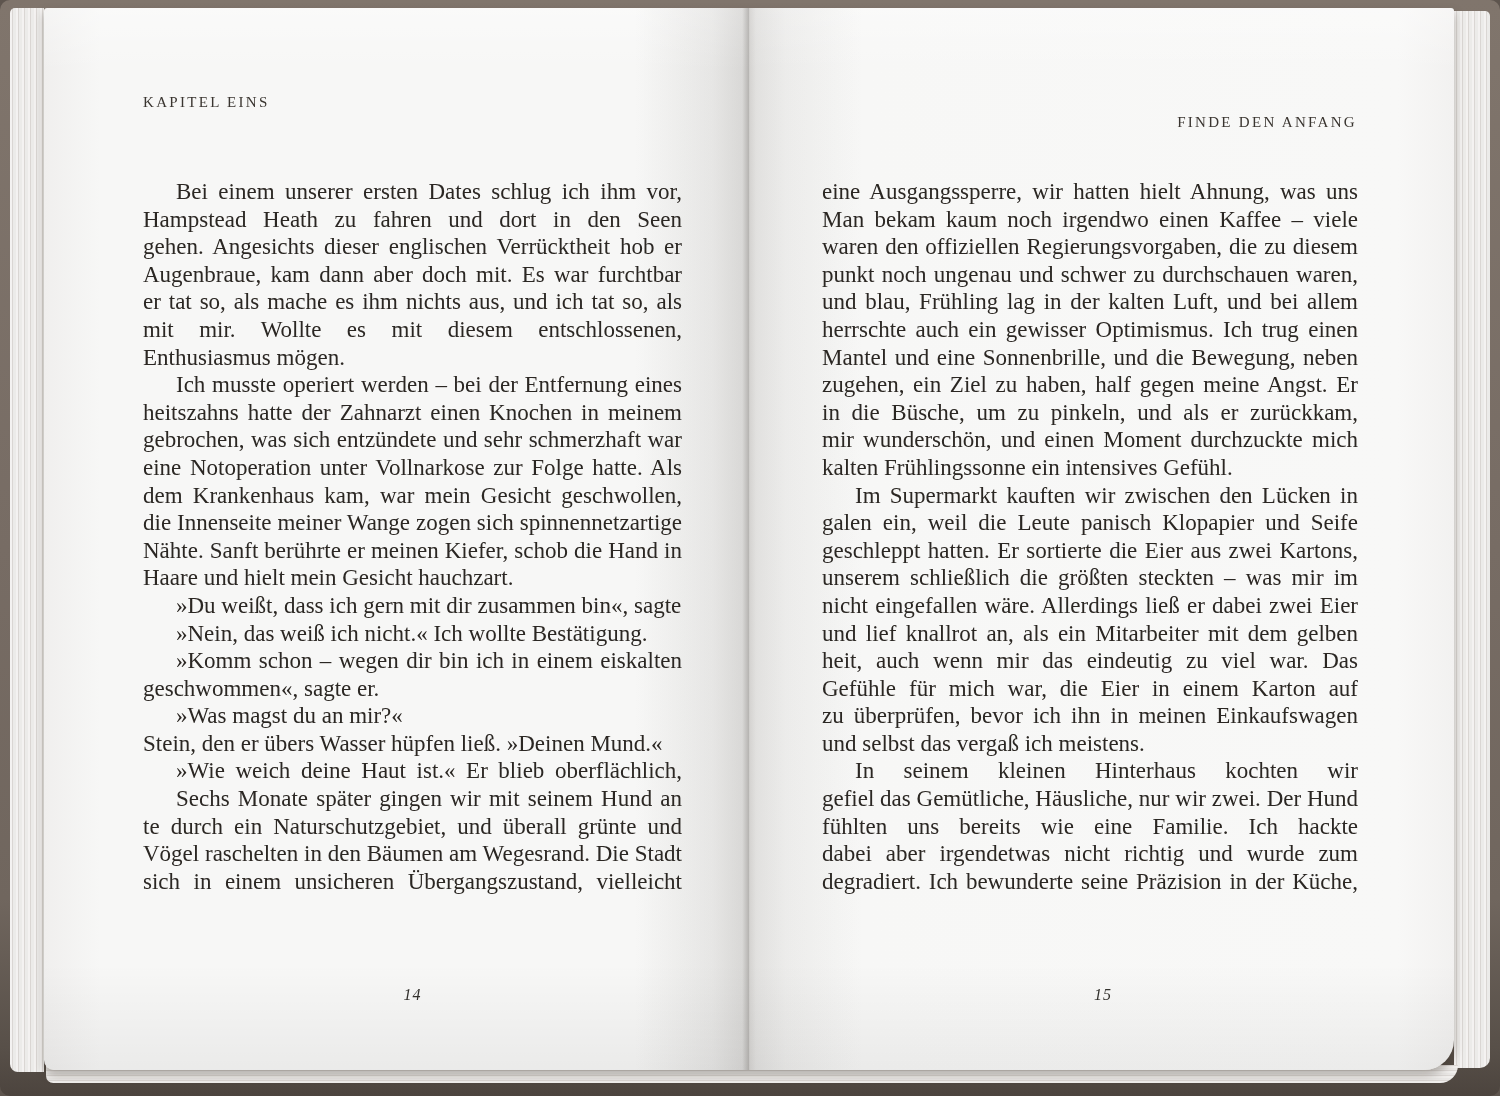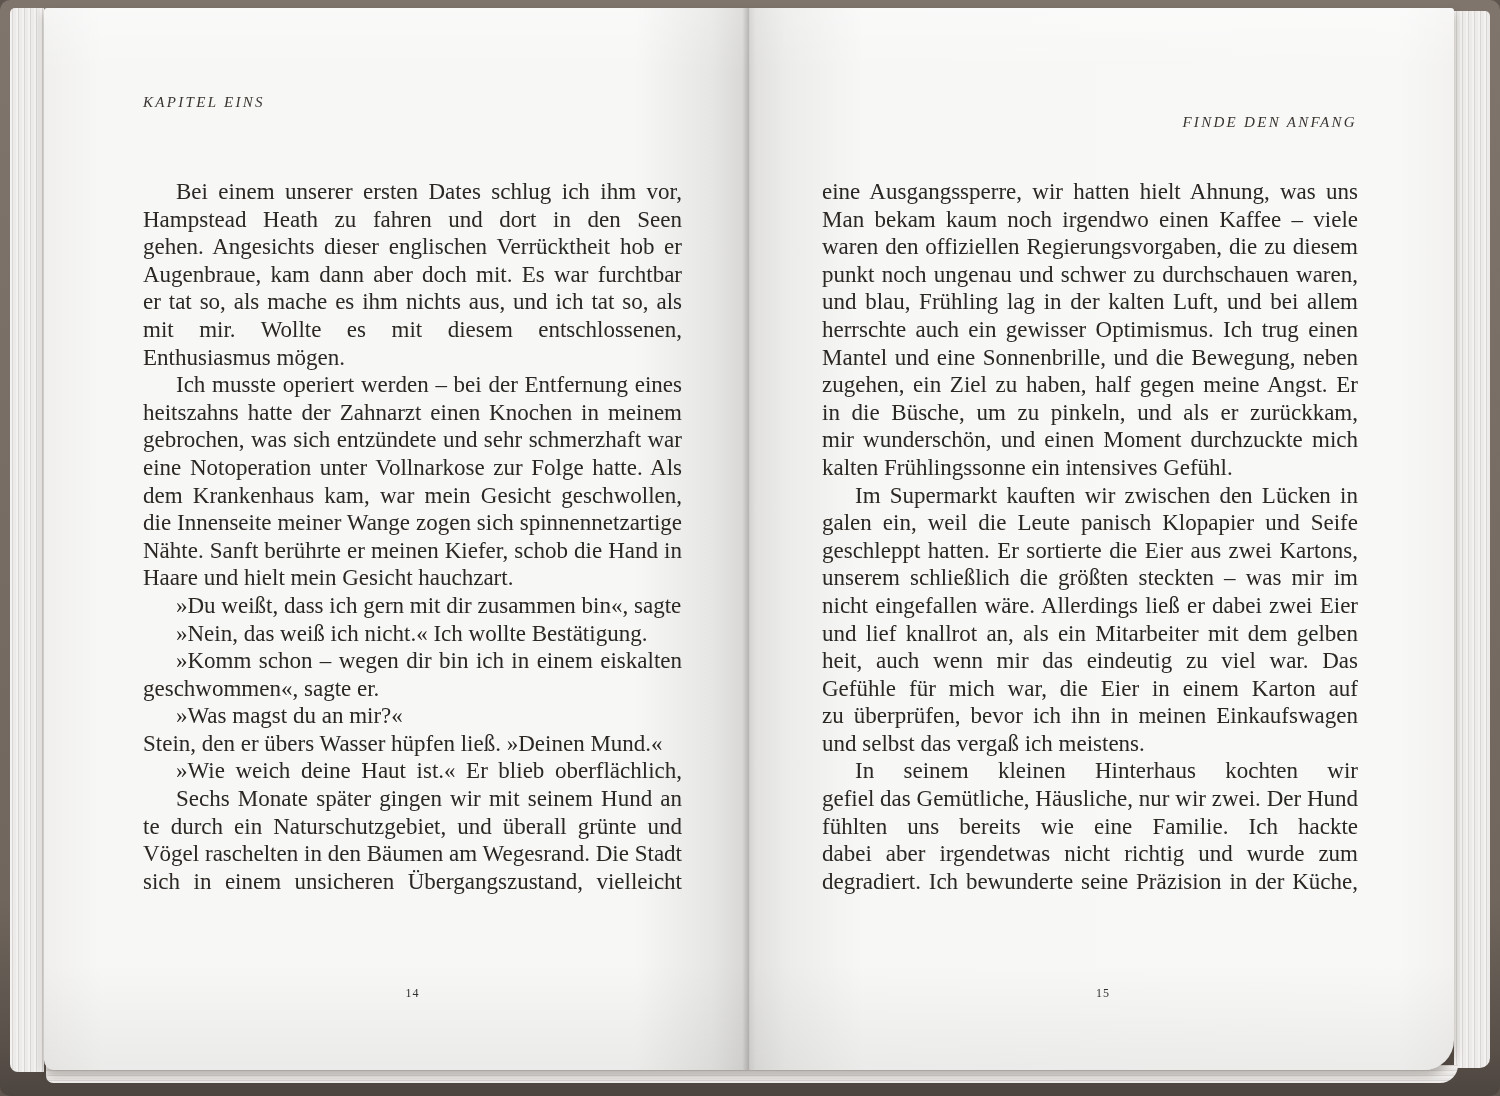--- a/index.html
+++ b/index.html
@@ -46,37 +46,37 @@
       rgba(150,145,140,0.30) 50.3%,
       rgba(118,113,108,0.14) 53%,
       rgba(130,125,120,0.07) 66%,
       rgba(130,125,120,0) 100%);
   }
   .page{position:absolute;top:0;height:100%;}
   .page.leftp{left:0;width:704px;}
   .page.rightp{left:704px;right:0;}
   .running-head{
     position:absolute;top:86px;
-    font-size:15px;letter-spacing:2.3px;color:#3a3530;font-style:italic;
+    font-size:15px;letter-spacing:2.3px;color:#3a3530;
   }
   .running-head.rh-left{left:99px;}
   .running-head.rh-right{right:97px;margin-top:20px;}
   .body{position:absolute;top:170px;color:#2b2723;}
   .body.b-left{left:99px;width:539px;}
   .body.b-right{left:74px;width:536px;}
   .line{
     font-size:23px;line-height:27.6px;height:27.6px;overflow:hidden;
     text-align:justify;text-align-last:justify;
     color:#2b2723;
   }
   .line.nj{text-align:left;text-align-last:left;}
   .line.ind{text-indent:33px;}
   .page-number{
     position:absolute;top:978px;text-align:center;
-    font-size:12px;letter-spacing:1px;color:#32302c;
+    font-size:16px;letter-spacing:1px;color:#32302c;font-style:italic;
   }
   .page-number.pn-left{left:99px;width:539px;}
   .page-number.pn-right{left:87px;width:536px;}
 </style>
 </head>
 <body>
 
 <div class="scene">
   <div class="cover"></div>
   <div class="edge left"></div>

